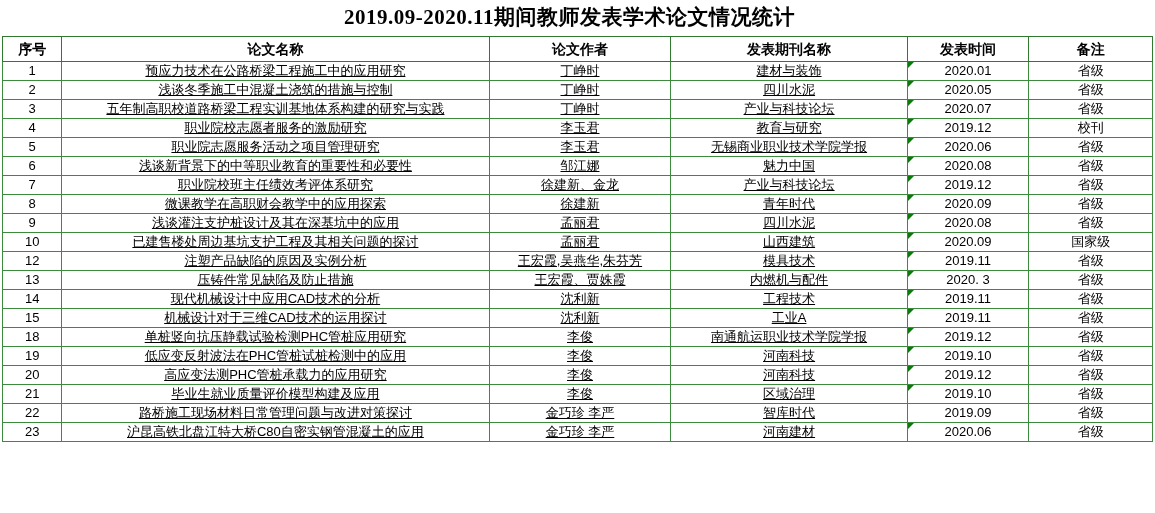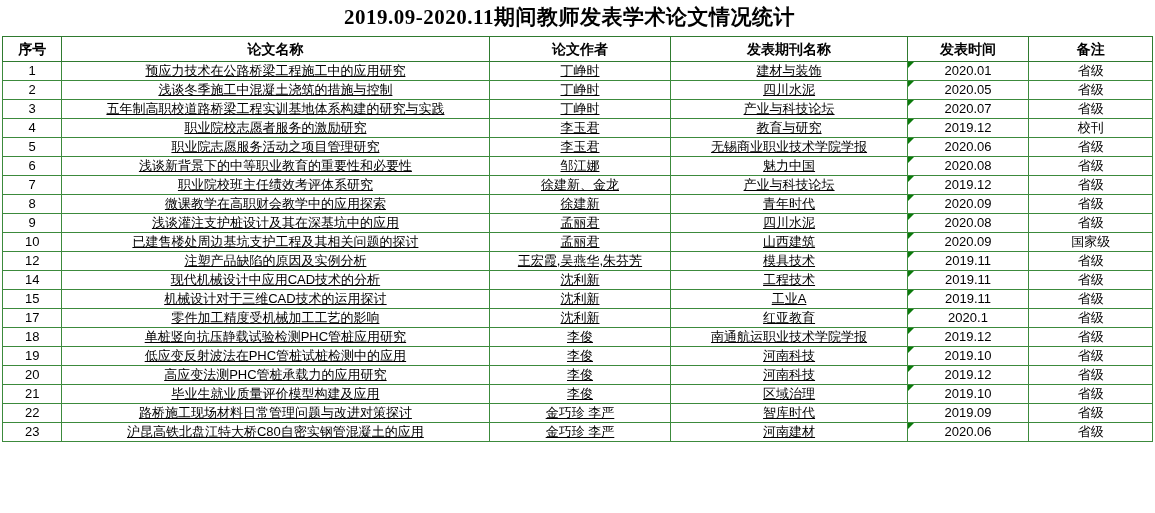--- a/index.html
+++ b/index.html
@@ -179,44 +179,44 @@
       </tr>
       <tr>
         <td>12</td>
         <td class="cell-underline">注塑产品缺陷的原因及实例分析</td>
         <td class="cell-underline">王宏霞,吴燕华,朱芬芳</td>
         <td class="cell-underline">模具技术</td>
         <td class="date-cell">2019.11</td>
         <td>省级</td>
       </tr>
       <tr>
+        <td>13</td>
+        <td class="cell-underline">压铸件常见缺陷及防止措施</td>
+        <td class="cell-underline">王宏霞、贾姝霞</td>
+        <td class="cell-underline">内燃机与配件</td>
+        <td class="date-cell">2020. 3</td>
+        <td>省级</td>
+      </tr>
+      <tr>
         <td>14</td>
         <td class="cell-underline">现代机械设计中应用CAD技术的分析</td>
         <td class="cell-underline">沈利新</td>
         <td class="cell-underline">工程技术</td>
         <td class="date-cell">2019.11</td>
         <td>省级</td>
       </tr>
       <tr>
         <td>15</td>
         <td class="cell-underline">机械设计对于三维CAD技术的运用探讨</td>
         <td class="cell-underline">沈利新</td>
         <td class="cell-underline">工业A</td>
         <td class="date-cell">2019.11</td>
         <td>省级</td>
       </tr>
       <tr>
-        <td>17</td>
-        <td class="cell-underline">零件加工精度受机械加工工艺的影响</td>
-        <td class="cell-underline">沈利新</td>
-        <td class="cell-underline">红亚教育</td>
-        <td class="date-cell">2020.1</td>
-        <td>省级</td>
-      </tr>
-      <tr>
         <td>18</td>
         <td class="cell-underline">单桩竖向抗压静载试验检测PHC管桩应用研究</td>
         <td class="cell-underline">李俊</td>
         <td class="cell-underline">南通航运职业技术学院学报</td>
         <td class="date-cell">2019.12</td>
         <td>省级</td>
       </tr>
       <tr>
         <td>19</td>
         <td class="cell-underline">低应变反射波法在PHC管桩试桩检测中的应用</td>

